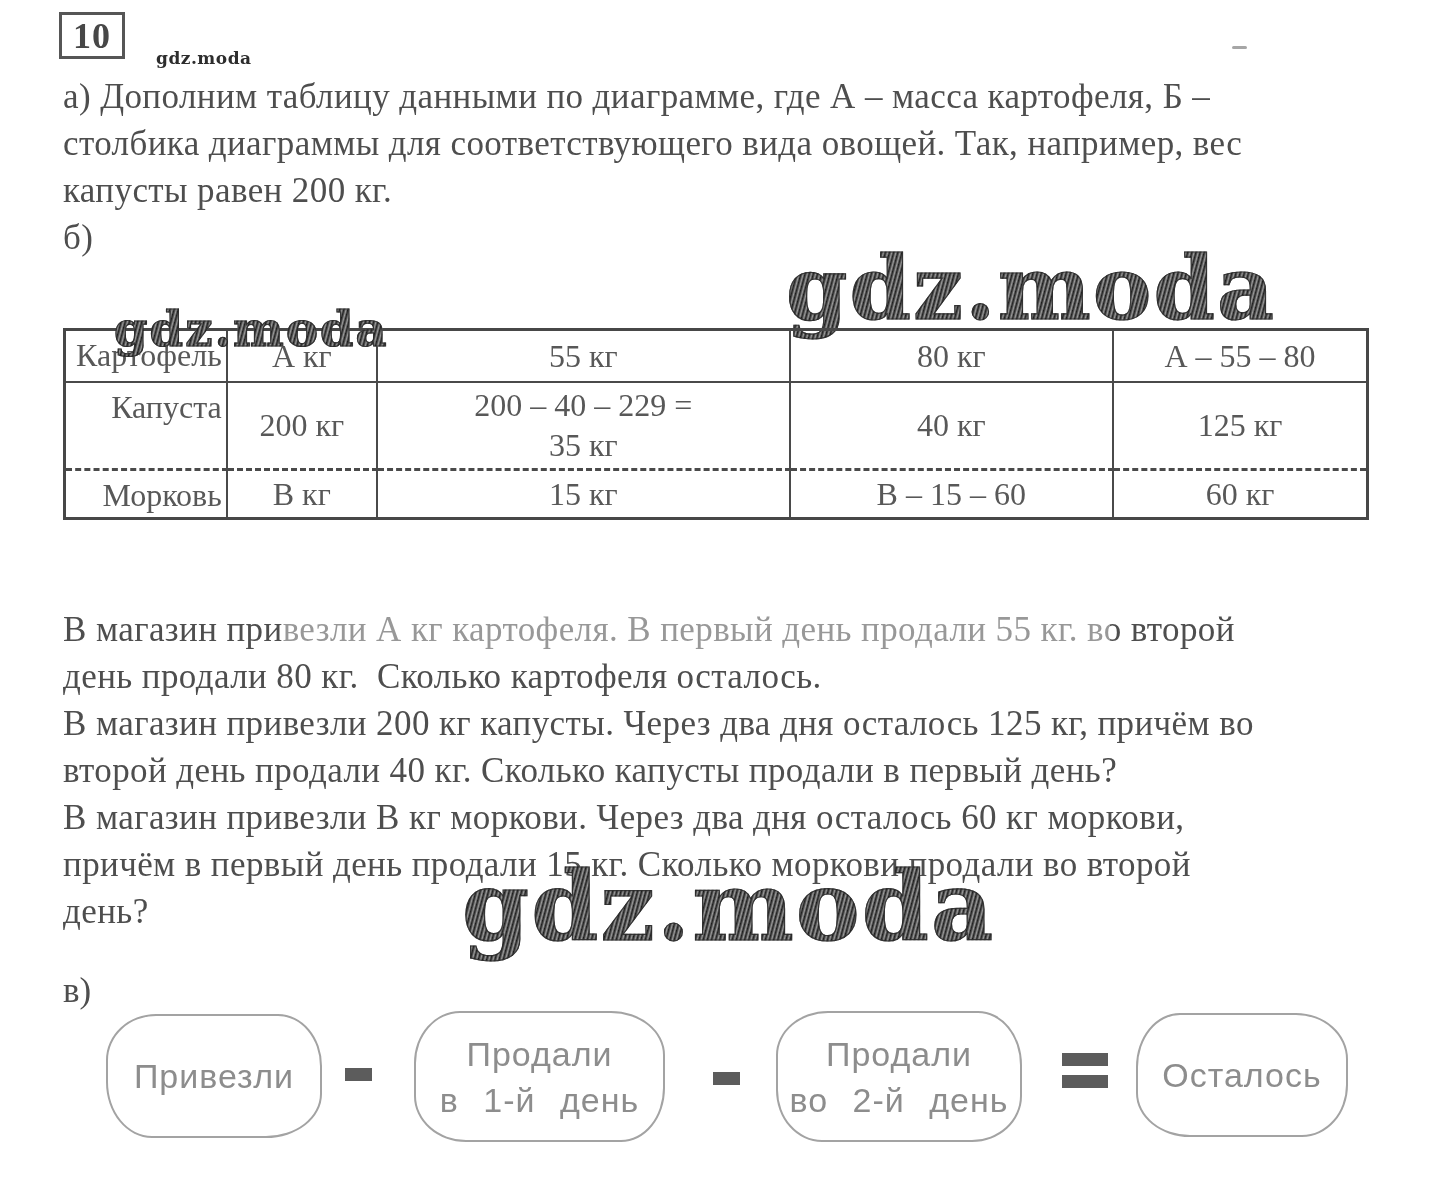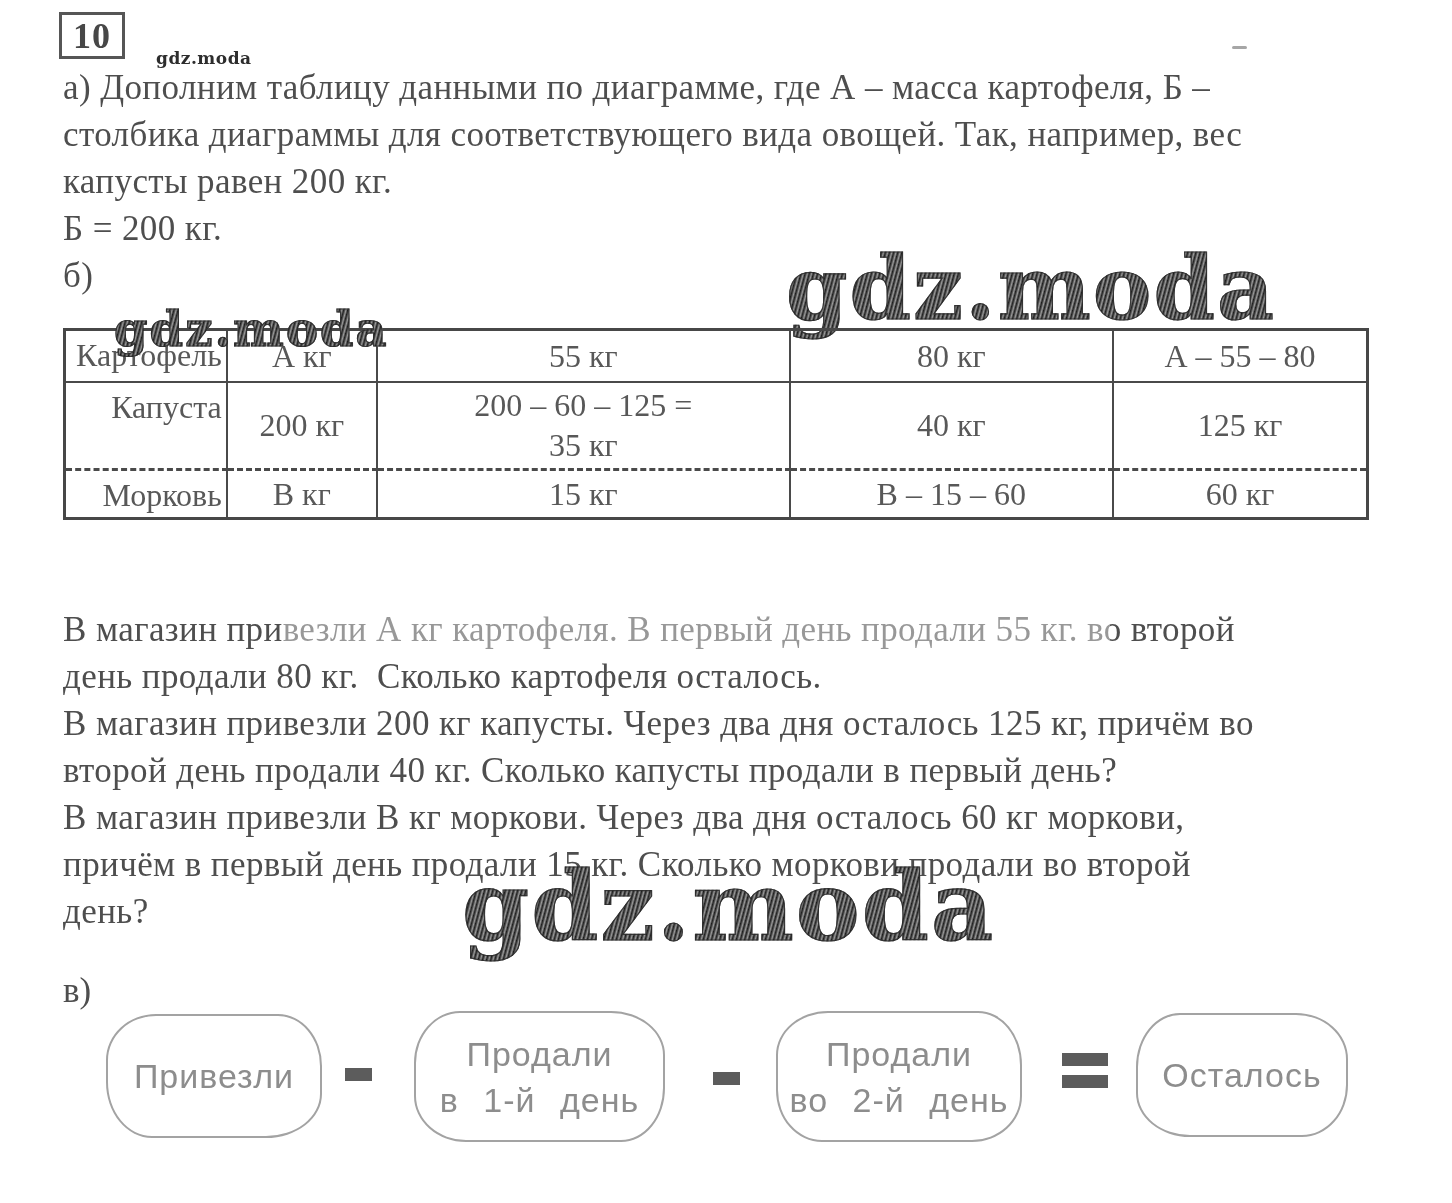--- a/index.html
+++ b/index.html
@@ -31,21 +31,21 @@
   .wm-top-right { left:786px; top:236px; font-size:88px; }
   .wm-table     { left:114px; top:301px; font-size:48px; }
   .wm-bottom    { left:462px; top:850px; font-size:96px; }
 
   
   .artifact-dash { position:absolute; left:1232px; top:46px; width:15px; height:3px; background:#979797; border-radius:2px; opacity:0.85; }
 
   
   .textblock { position:absolute; left:63px; font-size:35px; line-height:47px; color:#4e4e4e; letter-spacing:0.4px; }
   .textblock .line { white-space:pre; }
-  .intro { top:64px; }
+  .intro { top:73px; }
   .problems { top:606px; }
   .c-label { position:absolute; left:63px; top:971px; font-size:35px; color:#4e4e4e; }
 
   
   .solution-table { position:absolute; left:63px; top:328px; border-collapse:collapse; table-layout:fixed; }
   .solution-table th, .solution-table td { border:2px solid #4a4a4a; overflow:hidden; }
   .solution-table { border:3px solid #474747; }
   .solution-table th {
     font-size:32px; font-weight:bold; color:#3c3c3c; text-align:center;
     vertical-align:middle; line-height:42px; padding:2px 4px;
@@ -92,21 +92,20 @@
     <span>10</span>
   </div>
 
   <div class="wm-small">gdz.moda</div>
   <div class="artifact-dash"></div>
 
   <div class="textblock intro">
     <div class="line">а) Дополним таблицу данными по диаграмме, где А – масса картофеля, Б –</div>
     <div class="line">столбика диаграммы для соответствующего вида овощей. Так, например, вес</div>
     <div class="line">капусты равен 200 кг.</div>
-    <div class="line">Б = 200 кг.</div>
     <div class="line">б)</div>
   </div>
 
   <div class="wm wm-top-right">gdz.moda</div>
 
   <table class="solution-table">
     <colgroup>
         <col style="width:154px">
         <col style="width:150px">
         <col style="width:413px">
@@ -132,21 +131,21 @@
           </td>
     </tr>
     <tr style="height:88px">
       <td class="veg">
             <span>Капуста</span>
           </td>
       <td>
             <span>200 кг</span>
           </td>
       <td>
-            <span>200 – 60 – 125 =</span>
+            <span>200 – 40 – 229 =</span>
             <span>35 кг</span>
           </td>
       <td>
             <span>40 кг</span>
           </td>
       <td>
             <span>125 кг</span>
           </td>
     </tr>
     <tr style="height:45px" class="row-carrot">

